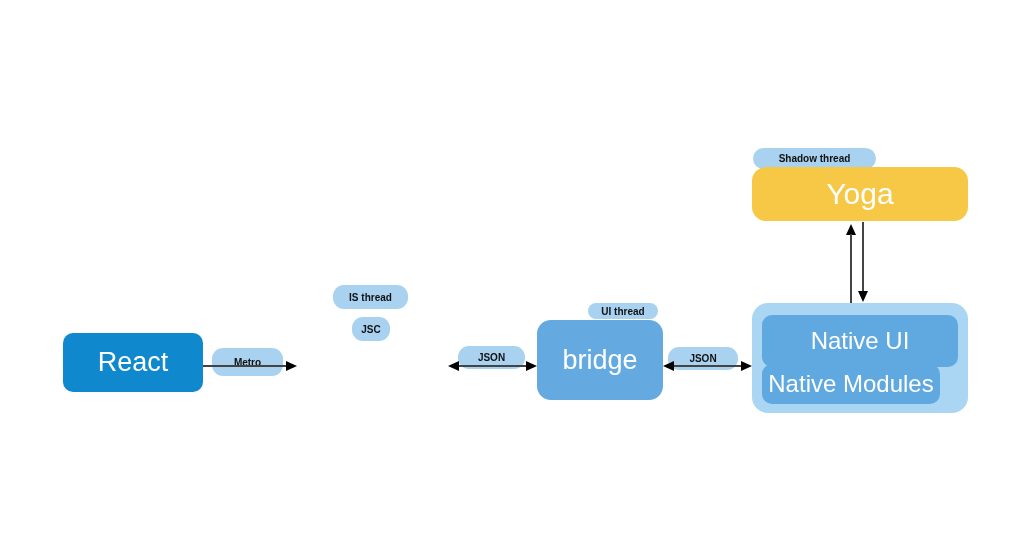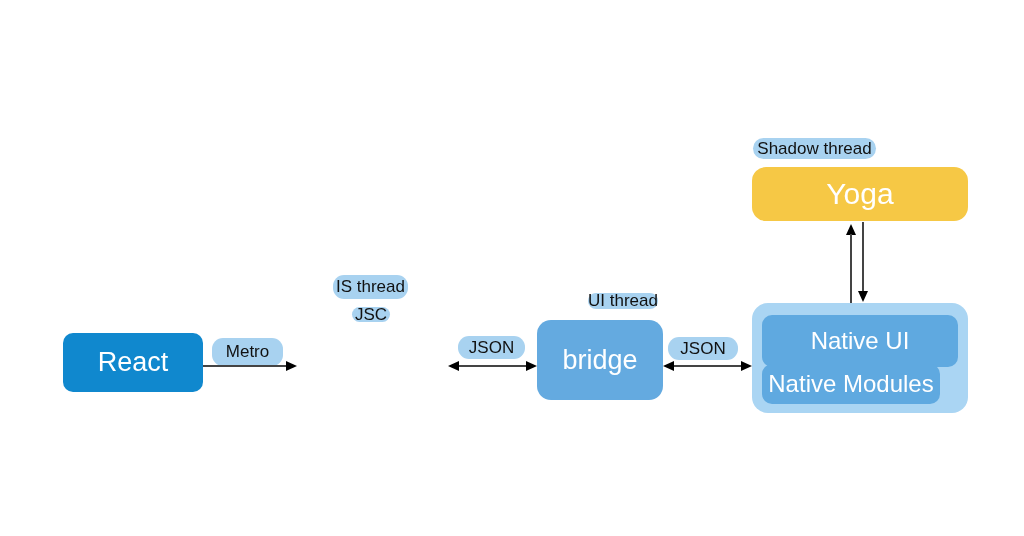--- a/index.html
+++ b/index.html
@@ -36,24 +36,25 @@
   .n-ncontainer { background: var(--native-container); border-radius: 16px; }
   .n-inner    { background: var(--native-inner-box); border-radius: 10px; font-size: 24px; }
   .n-yoga     { background: var(--yoga-box);         border-radius: 14px; font-size: 30px; }
   .pill {
     position: absolute;
     display: flex;
     align-items: center;
     justify-content: center;
     background: var(--pill);
     color: var(--pill-text);
-    font-size: 17px;
-    font-weight: 400;
+    font-size: 10px;
+    font-weight: 700;
     border-radius: 11px;
     white-space: nowrap;
+    margin-top: 10px;
   }
   .hline { position: absolute; height: 2px; background: var(--arrow-line); }
   .vline { position: absolute; width: 2px;  background: var(--arrow-line); }
   .head-right {
     position: absolute; width: 0; height: 0;
     border-top: 5px solid transparent; border-bottom: 5px solid transparent;
     border-left: 11px solid var(--arrow-head);
   }
   .head-left {
     position: absolute; width: 0; height: 0;
@@ -83,21 +84,21 @@
 
   <div class="pill" style="left:212px; top:338px; width:71px; height:28px;">Metro</div>
 
   <div>
     <div class="hline" style="left:203px; top:365px; width:83px;"></div>
     <div class="head-right" style="left:286px; top:361px;"></div>
   </div>
 
   <div class="pill" style="left:333px; top:275px; width:75px; height:24px;">IS thread</div>
 
-  <div class="pill" style="left:352px; top:307px; width:38px; height:15px;">JSC</div>
+  <div class="pill" style="left:352px; top:307px; width:38px; height:24px;">JSC</div>
 
 
   <div class="pill" style="left:458px; top:336px; width:67px; height:23px;">JSON</div>
 
   <div>
     <div class="head-left" style="left:448px; top:361px;"></div>
     <div class="hline" style="left:459px; top:365px; width:67px;"></div>
     <div class="head-right" style="left:526px; top:361px;"></div>
   </div>
 

